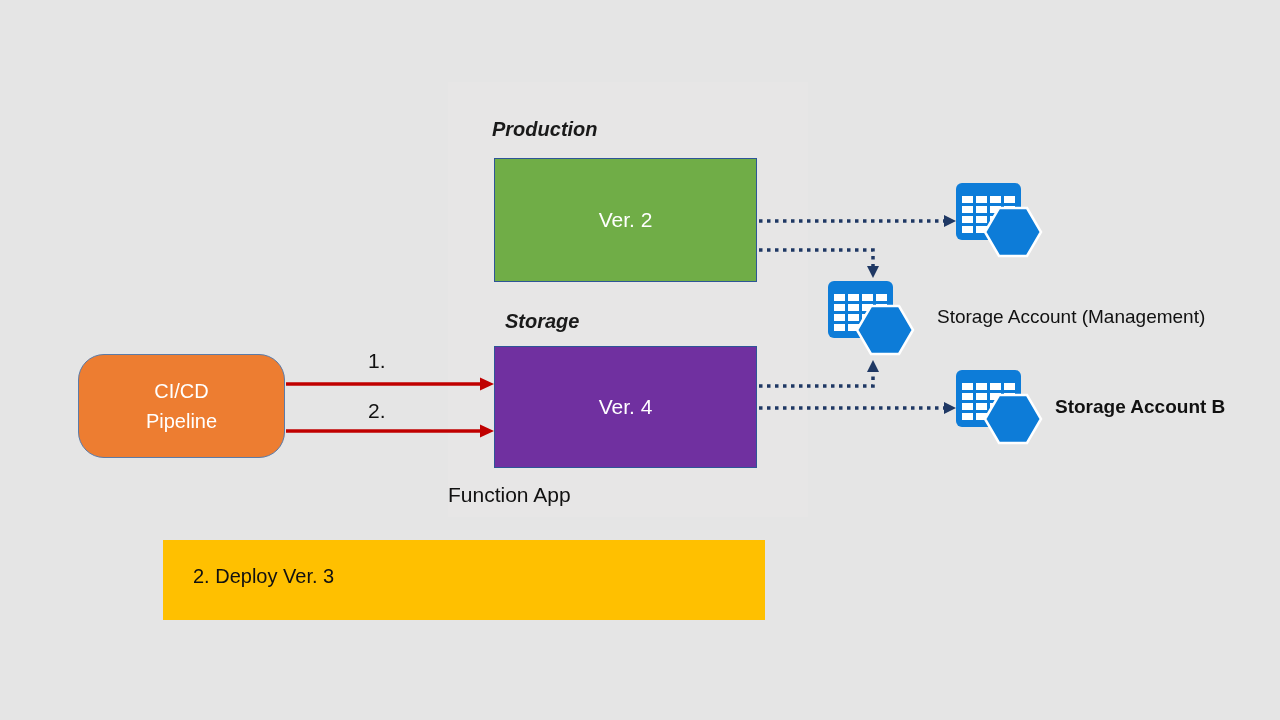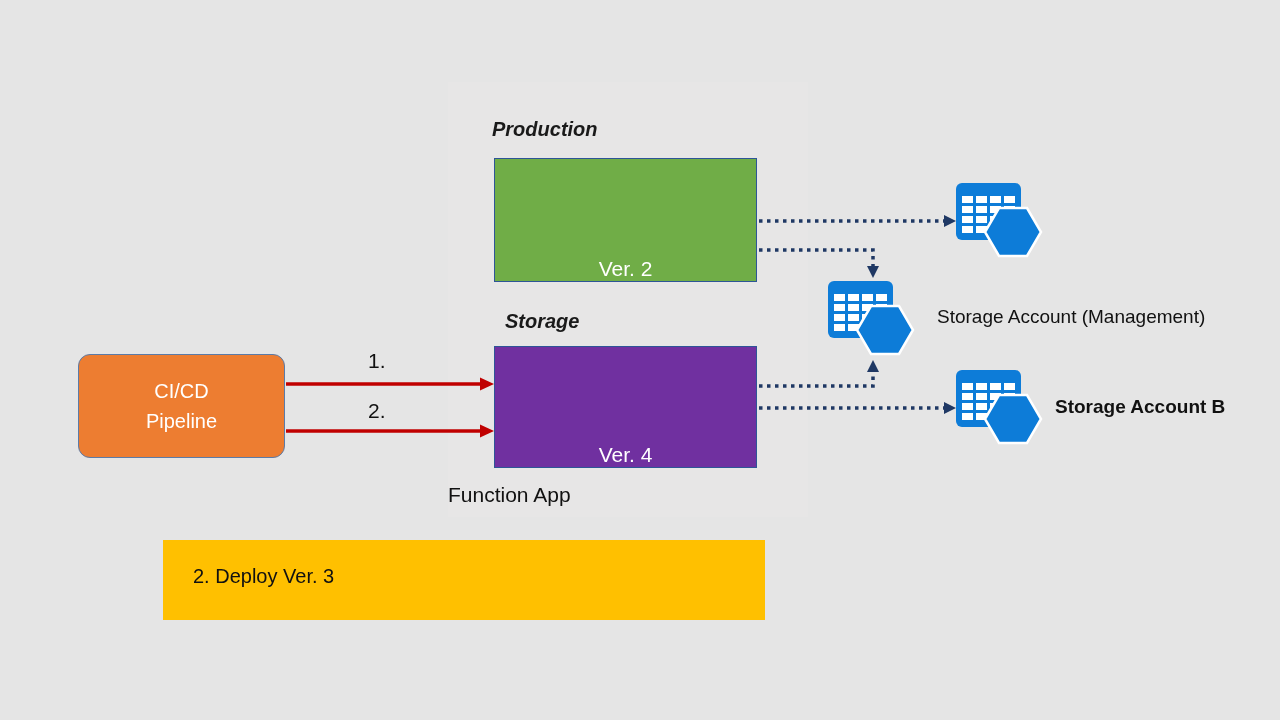--- a/index.html
+++ b/index.html
@@ -26,21 +26,21 @@
     color: #1a1a1a;
   }
   .production-label { left: 492px; top: 118px; }
   .staging-label    { left: 505px; top: 310px; }
   .slot {
     position: absolute;
     left: 494px;
     width: 263px;
     border: 1.5px solid #2E5597;
     display: flex;
-    align-items: flex-end;
+    align-items: center;
     justify-content: center;
     color: #ffffff;
     font-size: 21px;
     box-sizing: border-box;
   }
   .production-slot { top: 158px; height: 124px; background: #70AD47; }
   .staging-slot    { top: 346px; height: 122px; background: #7030A0; }
   .fa-label {
     position: absolute;
     left: 448px; top: 483px;
@@ -49,21 +49,21 @@
     font-size: 21px;
     color: #111111;
   }
   
   .cicd-box {
     position: absolute;
     left: 78px; top: 354px;
     width: 207px; height: 104px;
     background: #ED7D31;
     border: 1.5px solid #5B7BA8;
-    border-radius: 12px;
+    border-radius: 26px;
     display: flex;
     flex-direction: column;
     align-items: center;
     justify-content: center;
     color: #ffffff;
     font-size: 20px;
     line-height: 30px;
     box-sizing: border-box;
   }
   

